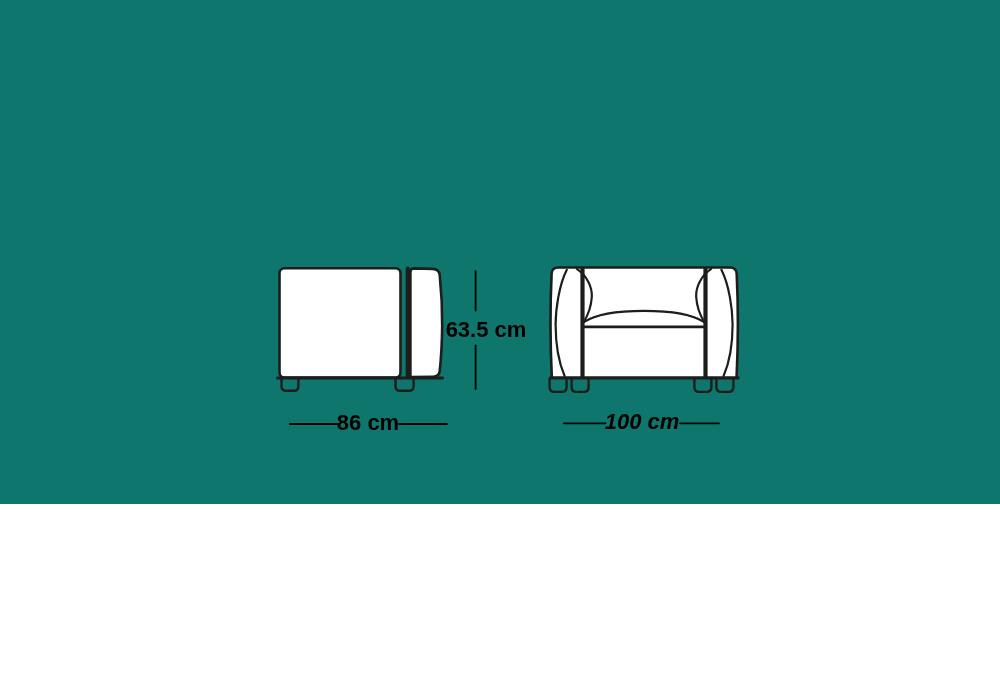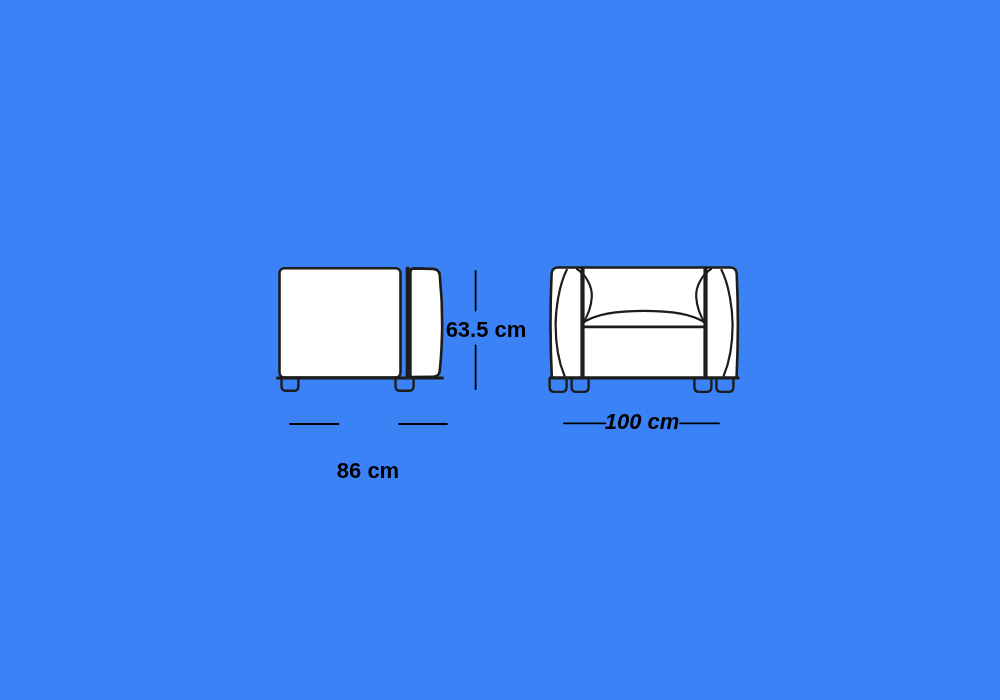--- a/index.html
+++ b/index.html
@@ -1,17 +1,17 @@
 <!DOCTYPE html>
 <html><head>
 <meta charset="utf-8">
 <style>
   html,body { margin:0; padding:0; background:#ffffff; }
   .canvas {
-    position:relative; width:1000px; height:700px; background:#3b82f6;
+    position:relative; width:1000px; height:504px; background:#0f766e;
     font-family:"Liberation Sans", sans-serif; overflow:hidden;
   }
   .line-art { position:absolute; left:0; top:0; }
   .dim-label {
     position:absolute; transform:translate(-50%,-50%);
     font-weight:bold; font-size:22px; color:#000000; white-space:nowrap;
   }
 </style>
 </head>
 <body>
@@ -76,17 +76,17 @@
       <path d="M 290 424 L 338.5 424" stroke-width="1.8"></path>
       <path d="M 399 424 L 447 424" stroke-width="1.8"></path>
 
       <path d="M 564 423.3 L 605.5 423.3" stroke-width="1.8"></path>
       <path d="M 680 423.3 L 719 423.3" stroke-width="1.8"></path>
     </g>
   </svg>
 
   <div class="dim-label" style="left:486px; top:330px;">63.5 cm</div>
 
-  <div class="dim-label" style="left:368px; top:423px;margin-top:48px;">86 cm</div>
+  <div class="dim-label" style="left:368px; top:423px;">86 cm</div>
 
   <div class="dim-label" style="left:642px; top:422px;font-style:italic;">100 cm</div>
 
 </div>
 
 </body></html>

